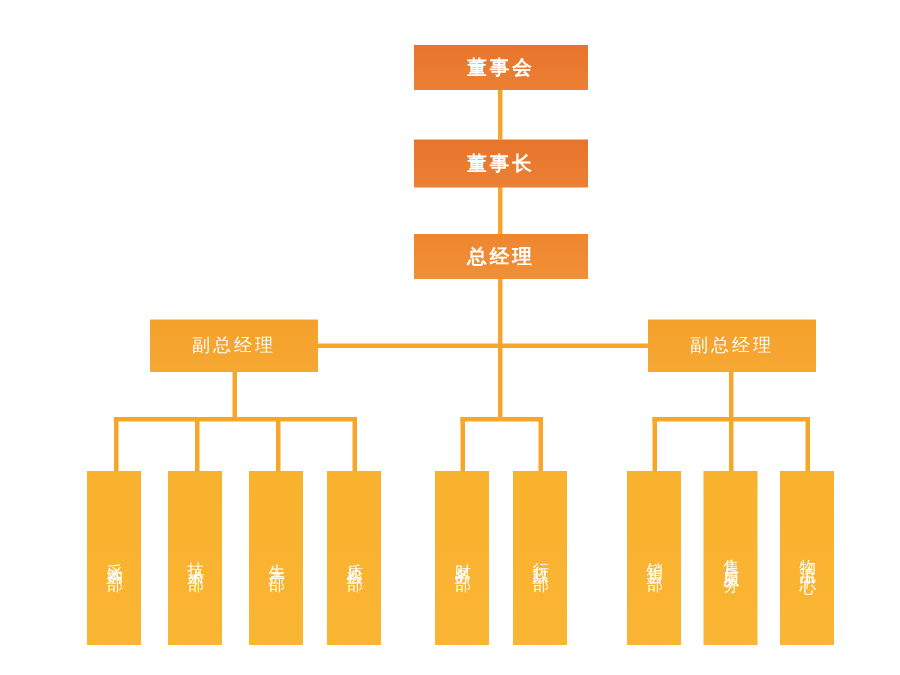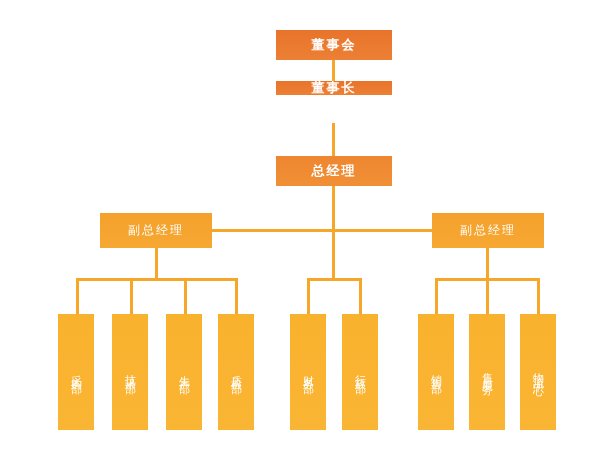--- a/index.html
+++ b/index.html
@@ -105,21 +105,21 @@
   <div class="line line-v" style="left:359px; top:278px; height:36px;"></div>
 
   <div class="line line-v" style="left:435px; top:278px; height:36px;"></div>
   <div class="line line-v" style="left:486px; top:278px; height:36px;"></div>
   <div class="line line-v" style="left:537px; top:278px; height:36px;"></div>
 
   <div class="node tier-exec" style="left:276px; top:30px; width:116px; height:30px;">
     <span class="node-label">董事会</span>
   </div>
 
-  <div class="node tier-exec" style="left:276px; top:81px; width:116px; height:14px;">
+  <div class="node tier-exec" style="left:276px; top:93px; width:116px; height:32px;">
     <span class="node-label">董事长</span>
   </div>
 
   <div class="node tier-exec gm" style="left:276px; top:156px; width:116px; height:30px;">
     <span class="node-label">总经理</span>
   </div>
 
   <div class="node tier-deputy" style="left:100px; top:213px; width:112px; height:35px;">
     <span class="node-label">副总经理</span>
   </div>

